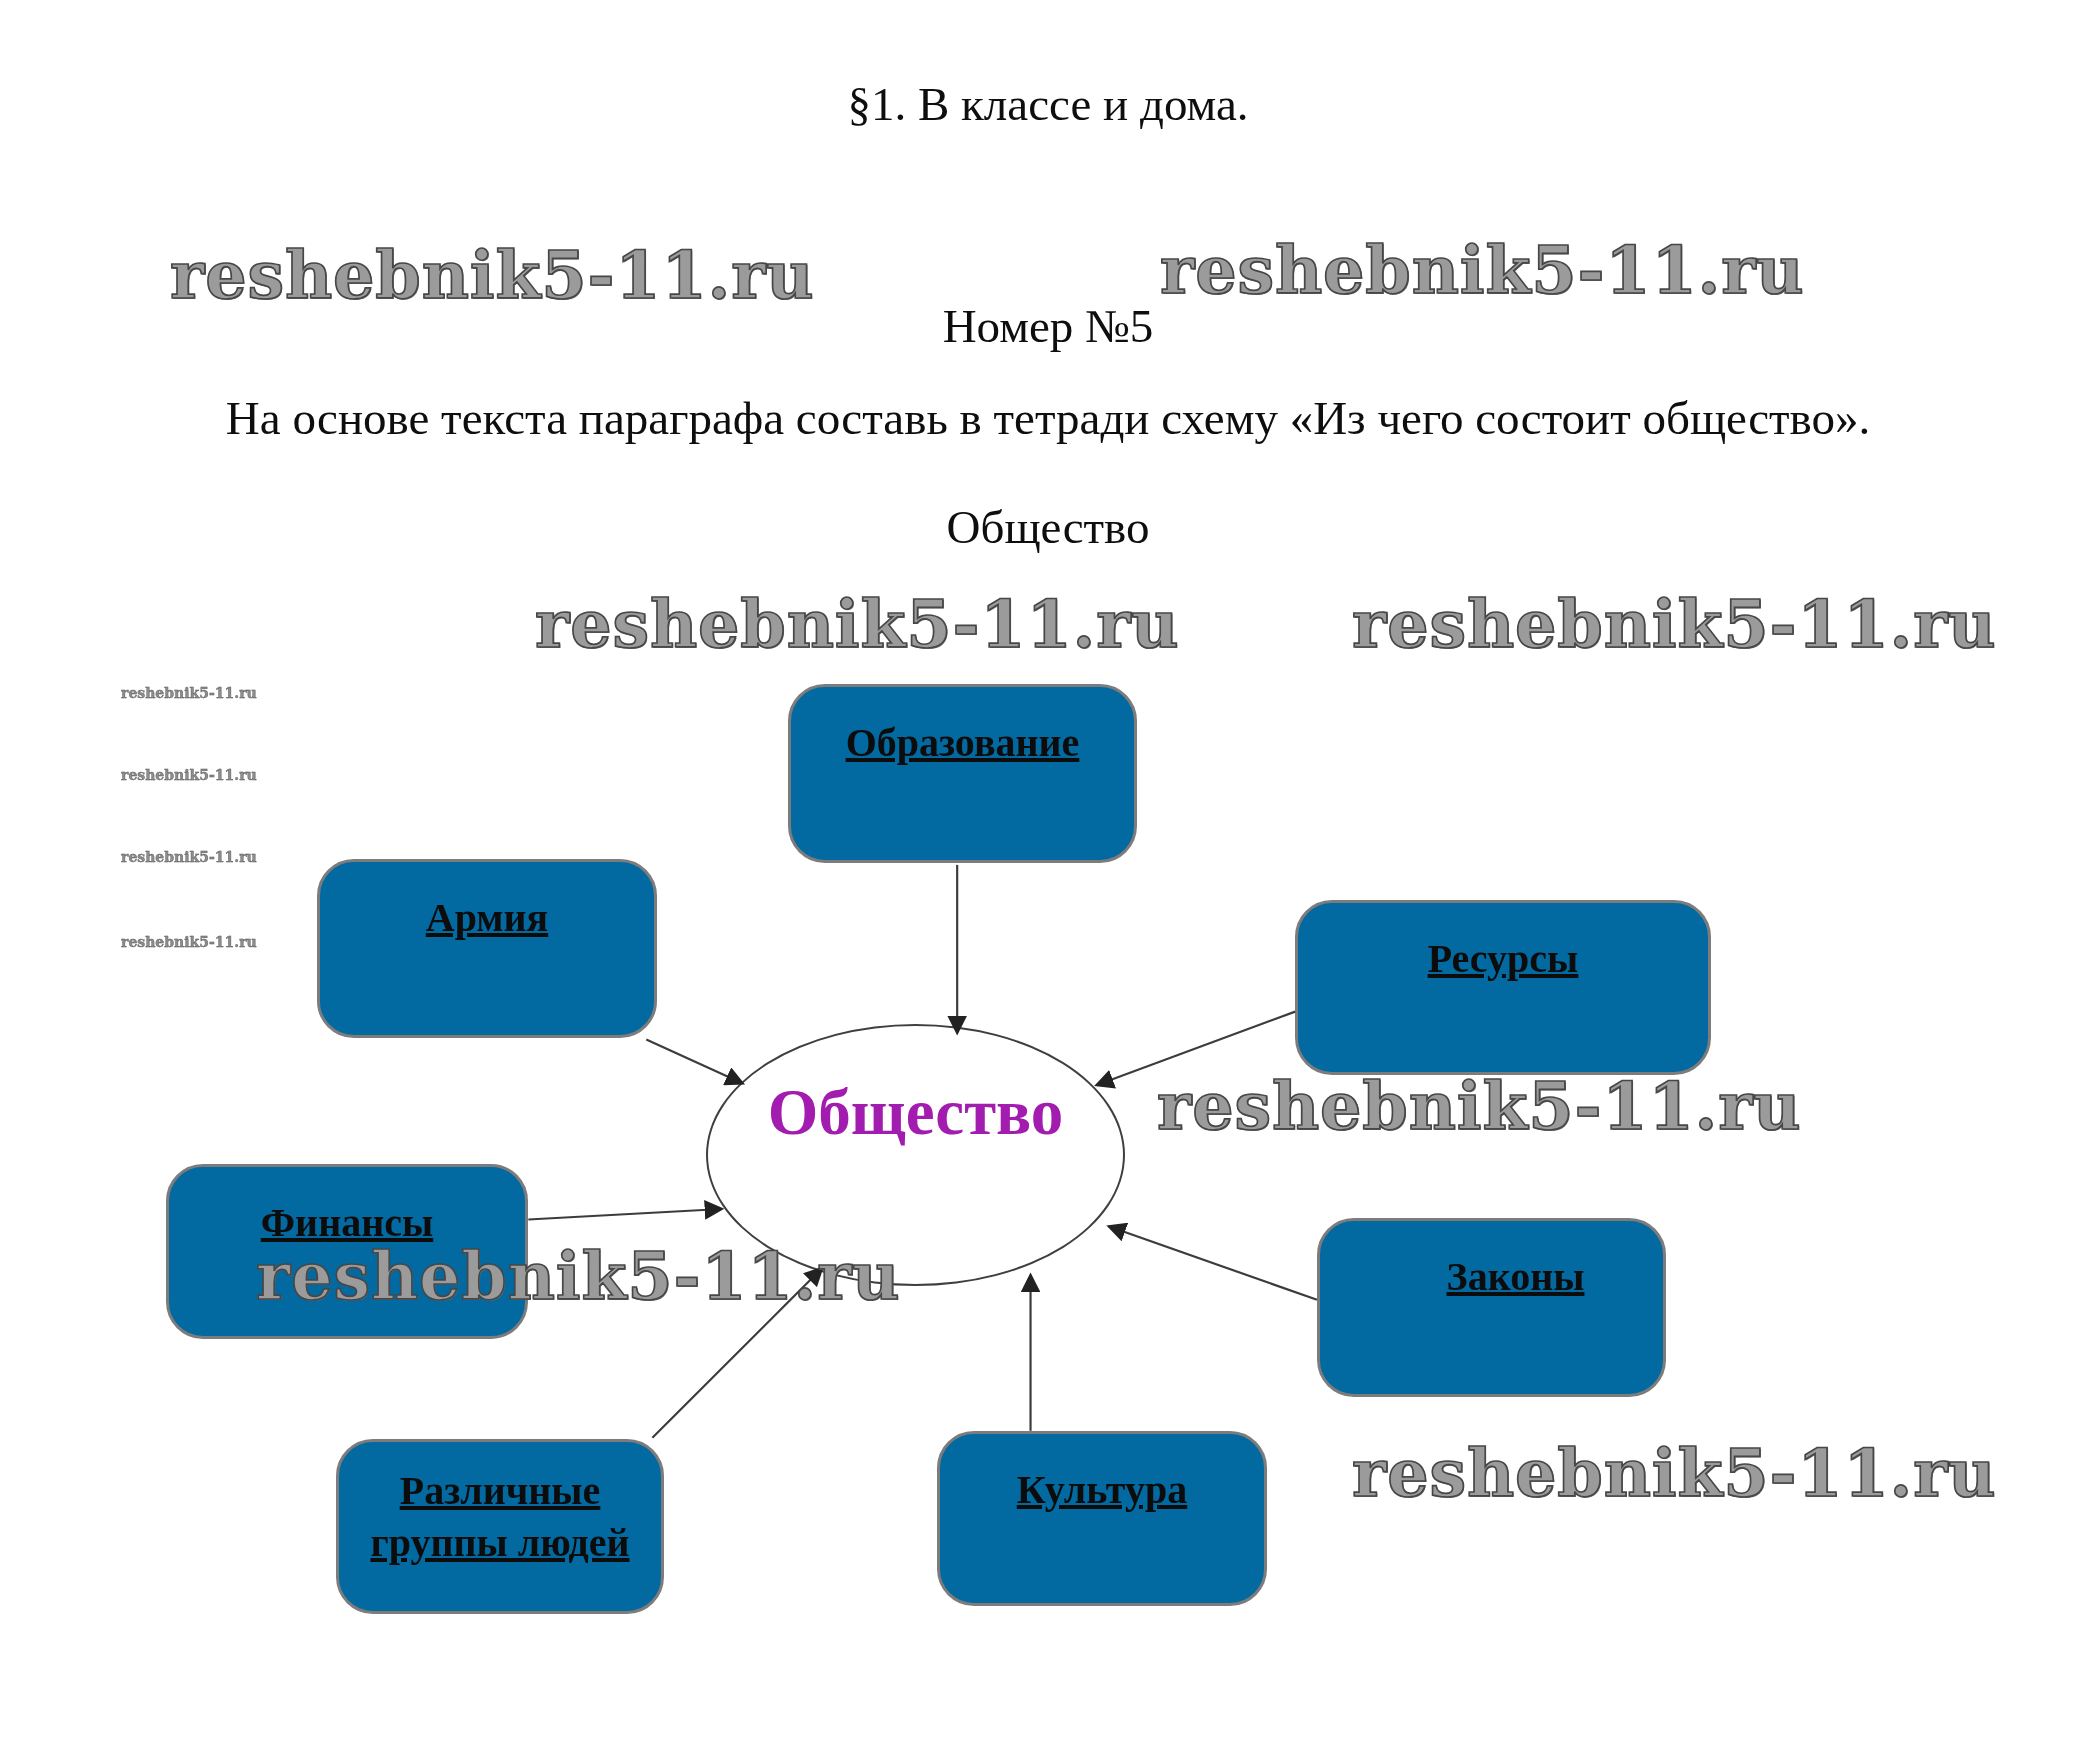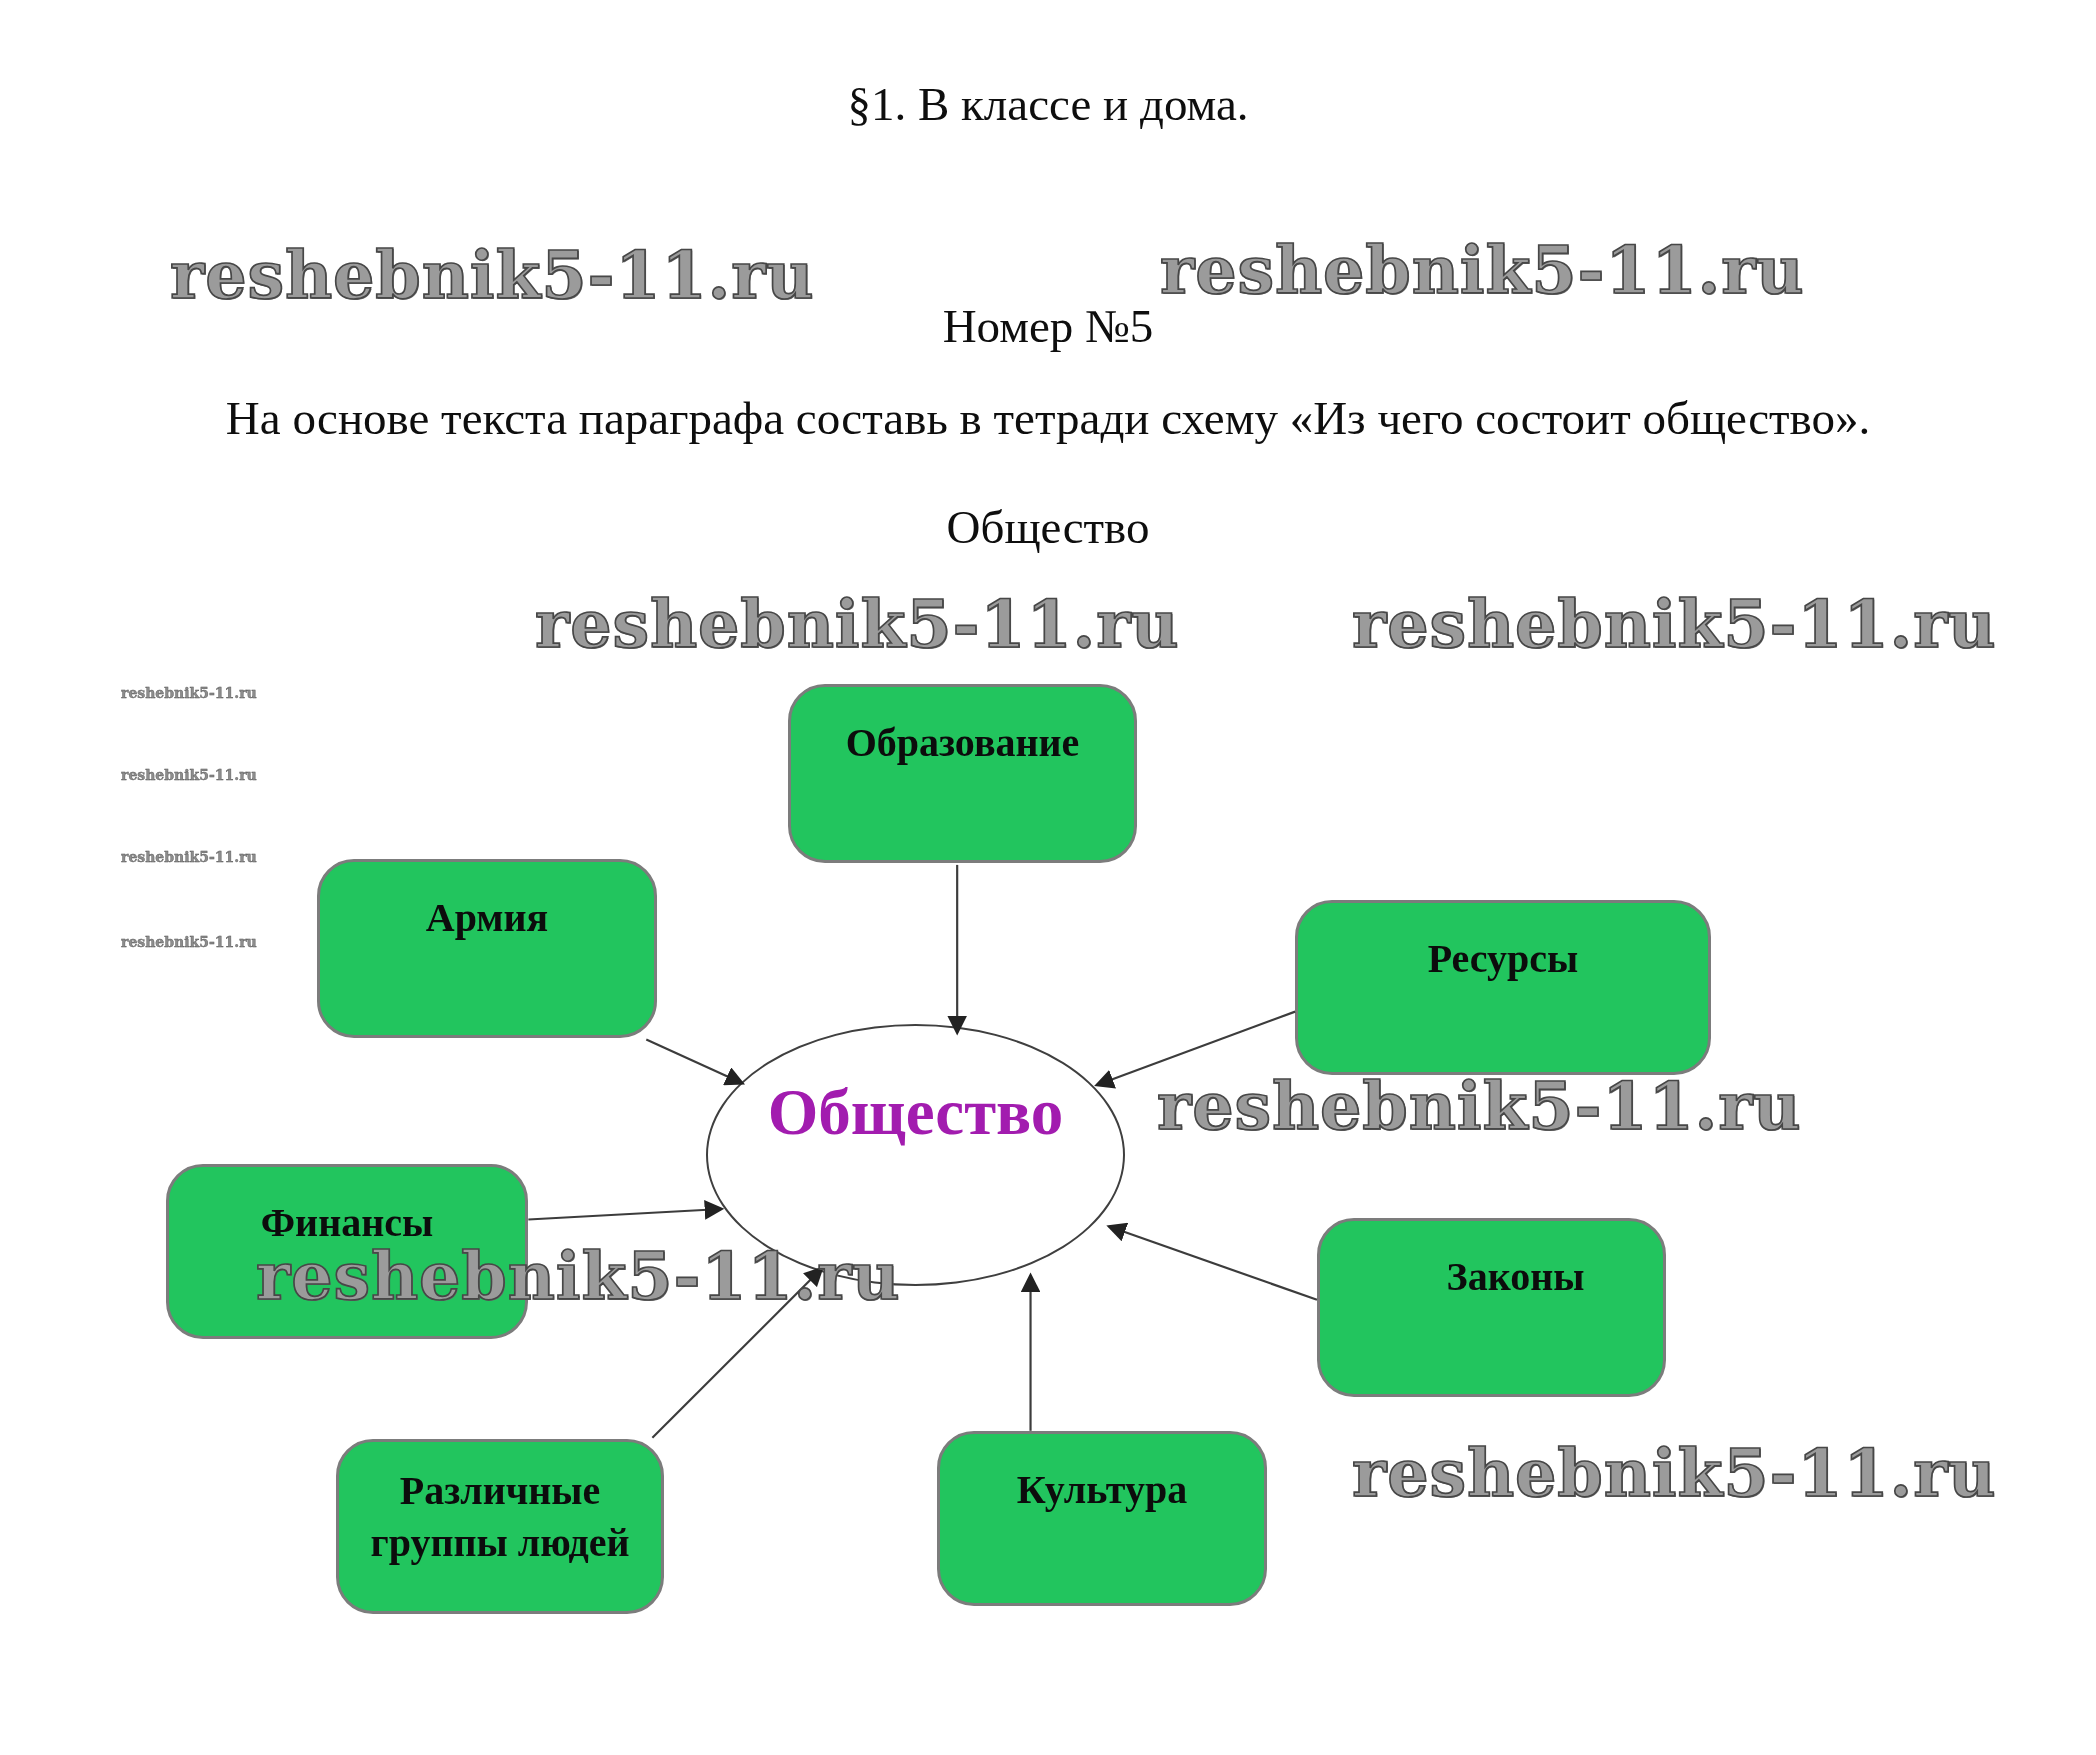--- a/index.html
+++ b/index.html
@@ -24,23 +24,23 @@
     -webkit-text-stroke:1.7px #474747;letter-spacing:0.9px;white-space:nowrap;
     z-index:6;text-shadow:0.9px 0.9px 0 #6e6e6e;
   }
   .wm-small{
     font-family:"DejaVu Serif","Liberation Serif",serif;font-weight:bold;
     font-size:14px;line-height:1;color:#8d8d8d;
     -webkit-text-stroke:0.4px #555;white-space:nowrap;z-index:6;
   }
   
   .node{
-    border:3.5px solid #7c7c7c;border-radius:37px;background:#22c55e;
+    border:3.5px solid #7c7c7c;border-radius:37px;background:#0369a1;
     box-sizing:border-box;text-align:center;z-index:2;
-    font-weight:bold;font-size:40px;color:#0c0c0c;line-height:1.3;
+    font-weight:bold;font-size:40px;color:#0c0c0c;line-height:1.3;text-decoration:underline;
   }
   .node .lbl{display:block;padding-top:30px;}
   .node-wrap .lbl{padding:23px 23px 0 23px;}
   .ellipse{
     border:2.6px solid #3f3f3f;border-radius:50%;background:#ffffff;
     box-sizing:border-box;text-align:center;z-index:1;
     font-weight:bold;font-size:65px;color:#a21caf;
   }
   .ellipse .lbl{display:block;padding-top:49px;}
   #arrows{left:0;top:0;z-index:4;pointer-events:none;}

